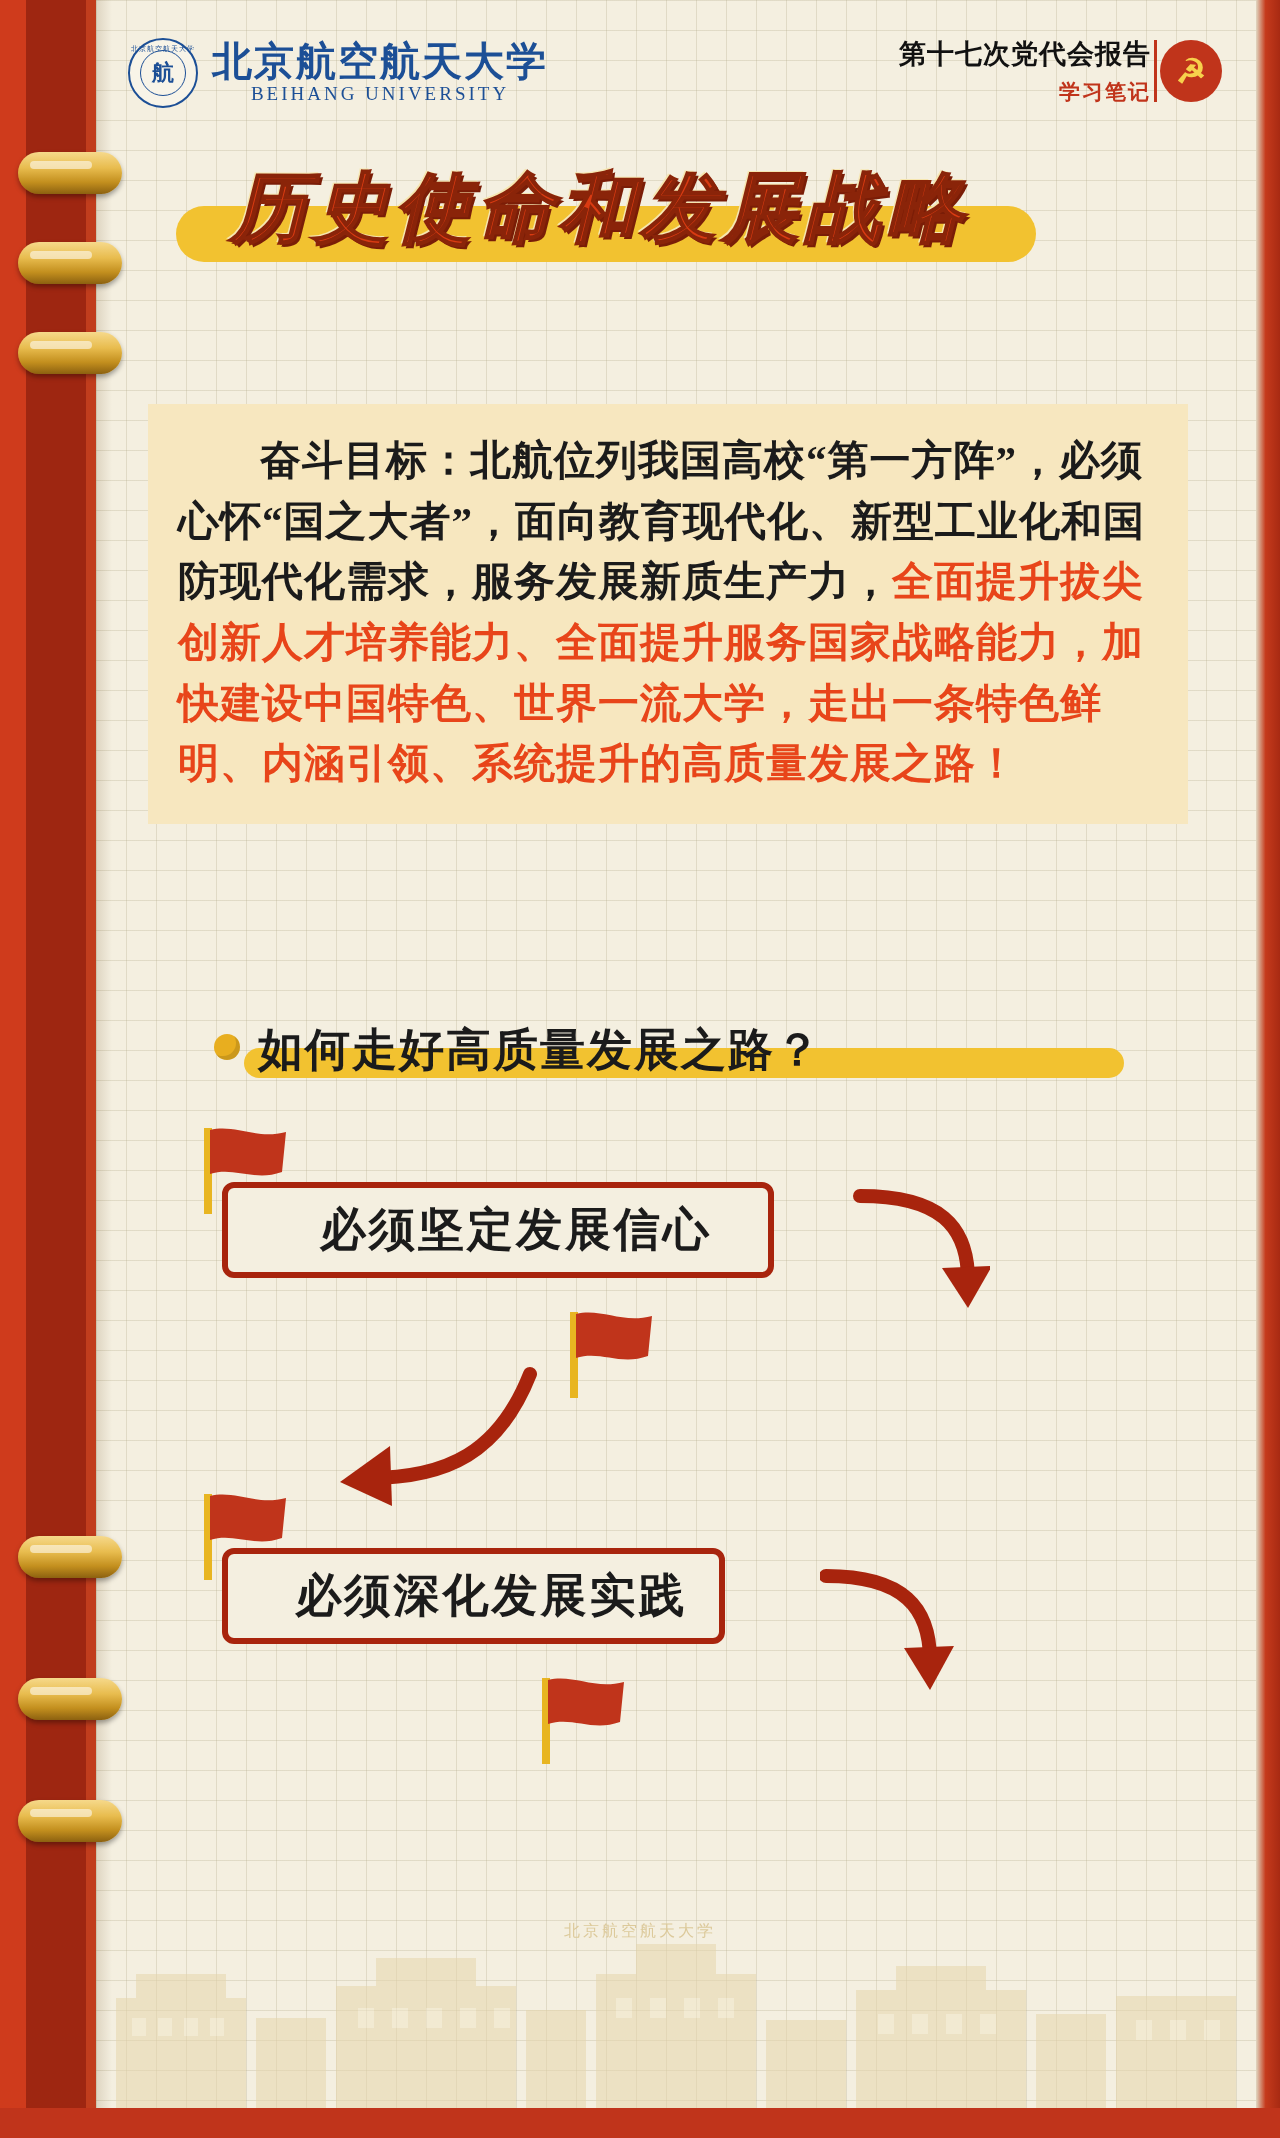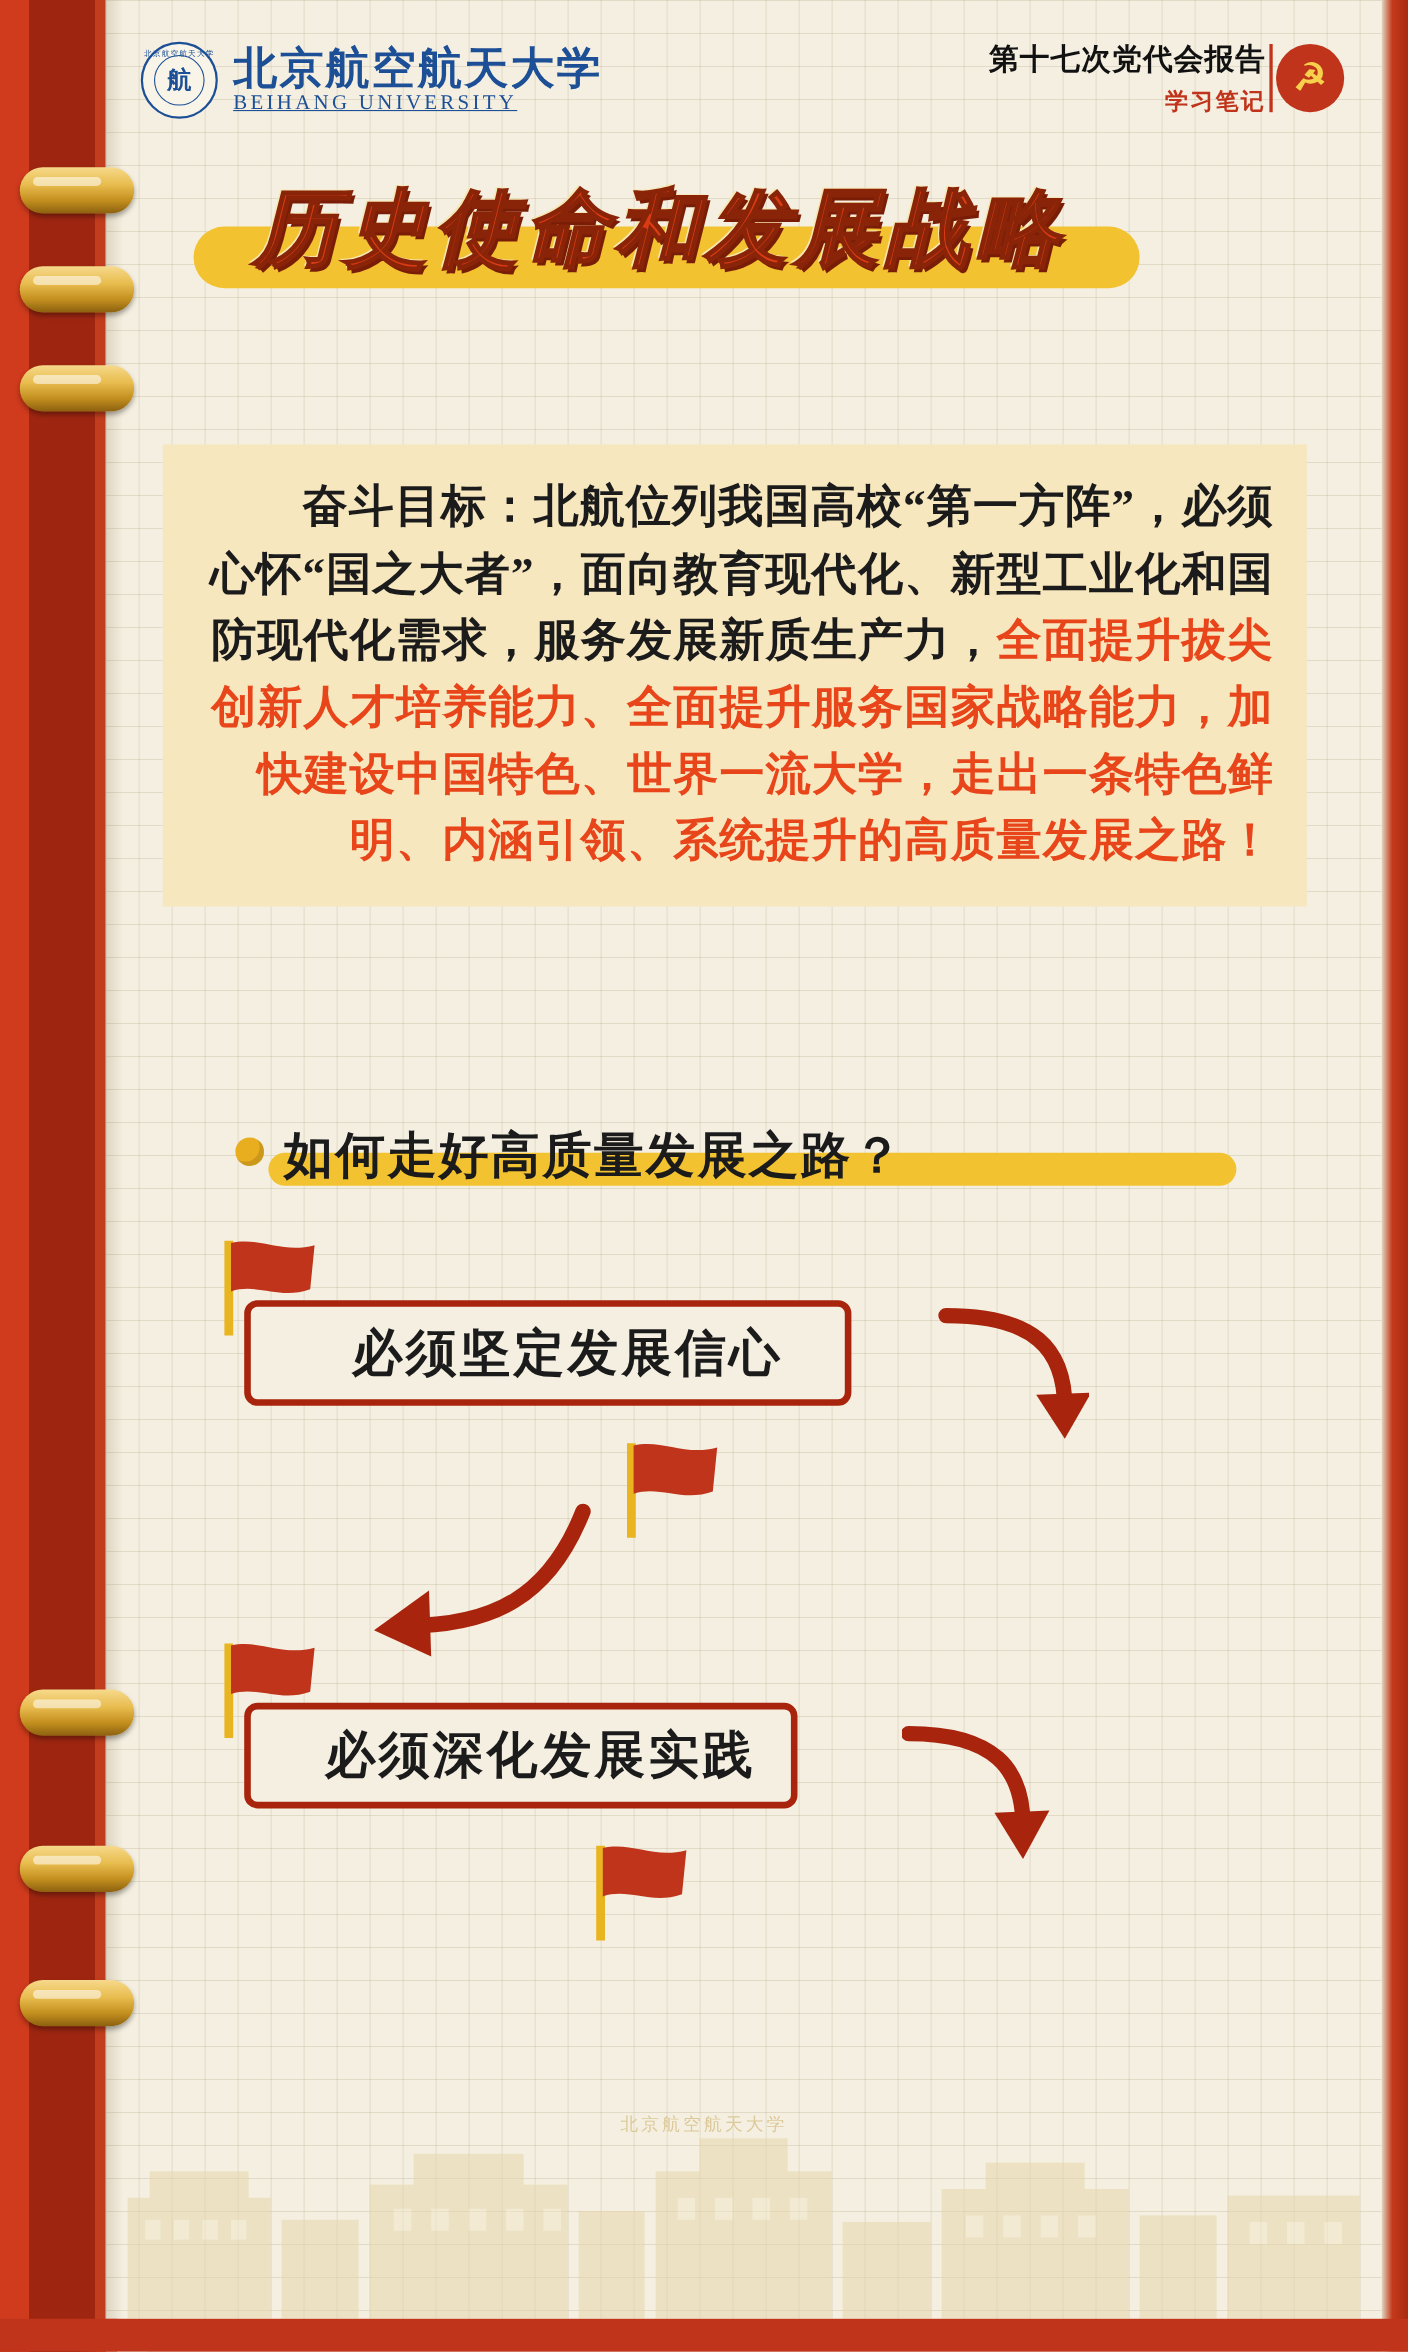--- a/index.html
+++ b/index.html
@@ -130,21 +130,21 @@
     font-weight: bold;
     color: #1c4f96;
     letter-spacing: 2px;
     line-height: 1.05;
   }
   .logo-text .en {
     font-family: "Liberation Serif", serif;
     font-size: 19px;
     color: #1c4f96;
     letter-spacing: 3px;
-    text-decoration: underline;
+    text-align: center;
   }
   .header-right {
     position: absolute;
     right: 18px; top: 2px;
     display: flex;
     align-items: center;
     gap: 3px;
   }
   .hr-texts { text-align: right; }
   .hr-texts .t1 {
@@ -222,21 +222,20 @@
     box-sizing: border-box;
   }
   .goal-text {
     font-family: "Liberation Serif", serif;
     font-size: 41px;
     line-height: 1.48;
     font-weight: bold;
     color: #1b1b1b;
     text-indent: 82px;
     letter-spacing: 1px;
-    text-align: right;
   }
   .goal-text .hl { color: #e8451a; }
 
   
   .q-heading {
     position: absolute;
     left: 214px; top: 1018px;
     width: 930px;
     height: 64px;
   }

